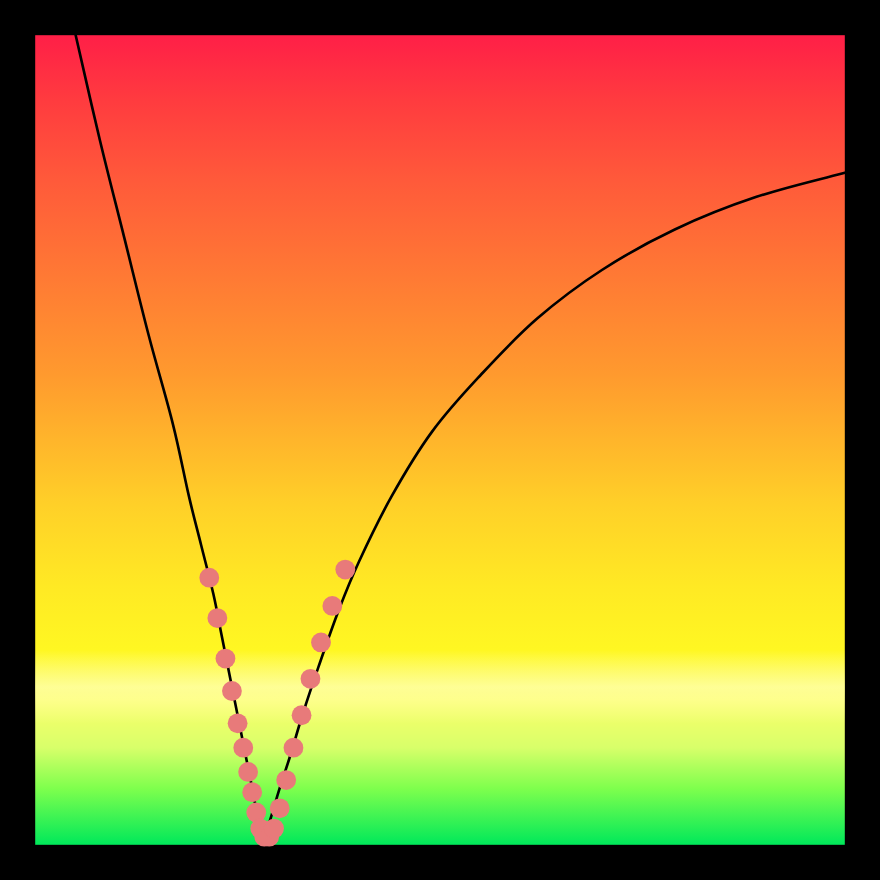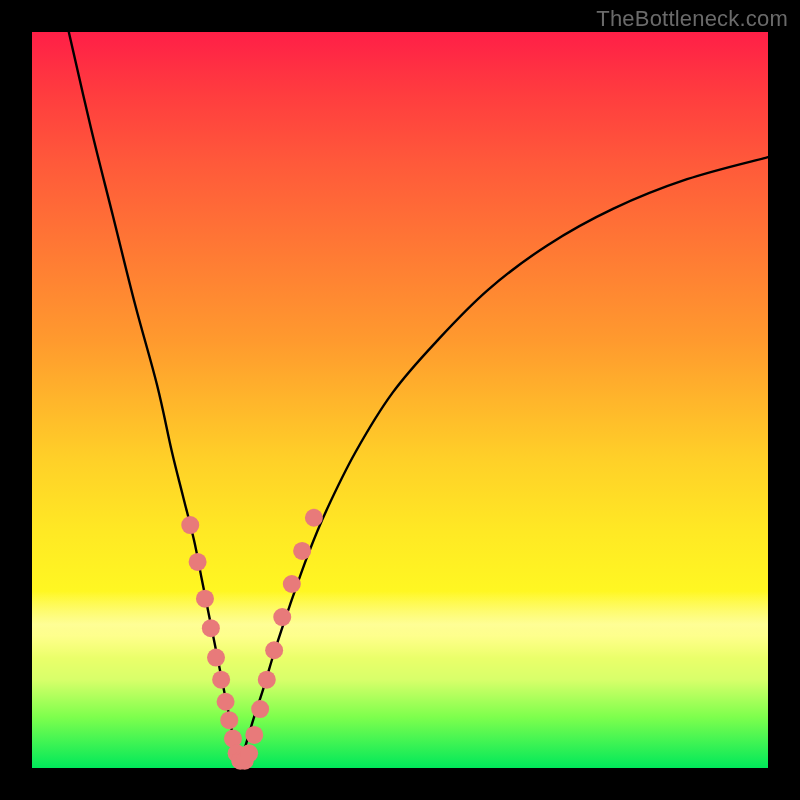--- a/index.html
+++ b/index.html
@@ -114,15 +114,14 @@
           <circle cx="242.14" cy="618.24" r="9" class="dot"></circle>
           <circle cx="250.24" cy="585.12" r="9" class="dot"></circle>
           <circle cx="259.81" cy="552.00" r="9" class="dot"></circle>
           <circle cx="270.11" cy="518.88" r="9" class="dot"></circle>
           <circle cx="281.89" cy="485.76" r="9" class="dot"></circle>
         </g>
     </svg>
 
   </div>
 
-  <div class="watermark">TheBottleneck.com</div>
 
 </div>
 
 </body></html>

